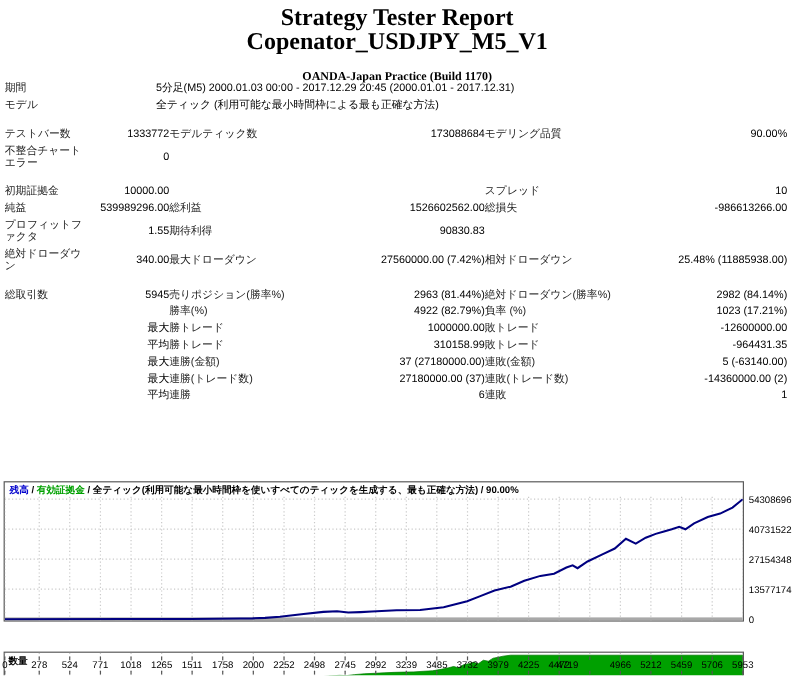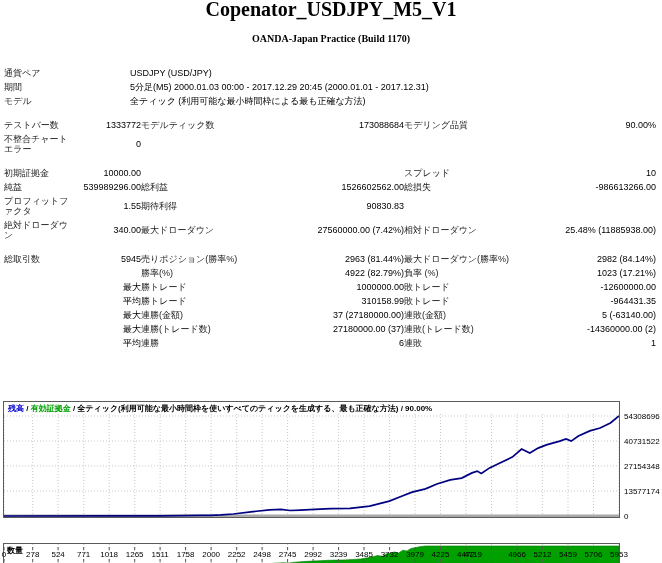--- a/index.html
+++ b/index.html
@@ -33,39 +33,36 @@
                transform:translateX(-50%);white-space:nowrap;}
   .tick-strip{position:absolute;left:3px;width:617px;height:4px;overflow:visible;}
   svg{display:block;}
 </style>
 </head>
 <body>
 
 <div id="report">
 
   <div id="hdr">
+    <div class="title">Strategy Tester Report</div>
     <div class="subtitle">Copenator_USDJPY_M5_V1</div>
     <div class="server">OANDA-Japan Practice (Build 1170)</div>
   </div>
 
   <table id="stats">
     <colgroup>
       <col style="width:70px">
         <col style="width:67px">
         <col style="width:120px">
       <col style="width:143px">
         <col style="width:118px">
         <col style="width:134px">
     </colgroup>
     <tbody>
         <tr>
-          <td class="lab">通貨ペア</td>
-          <td class="full" colspan="5">USDJPY (USD/JPY)</td>
-        </tr>
-        <tr>
           <td class="lab">期間</td>
           <td class="full" colspan="5">5分足(M5) 2000.01.03 00:00 - 2017.12.29 20:45 (2000.01.01 - 2017.12.31)</td>
         </tr>
         <tr>
           <td class="lab">モデル</td>
           <td class="full" colspan="5">全ティック (利用可能な最小時間枠による最も正確な方法)</td>
         </tr>
         <tr class="gap">
           <td colspan="6"></td>
         </tr>
@@ -121,21 +118,21 @@
           <td class="val">25.48% (11885938.00)</td>
         </tr>
         <tr class="gap">
           <td colspan="6"></td>
         </tr>
         <tr>
           <td class="lab">総取引数</td>
           <td class="val">5945</td>
           <td class="lab">売りポジション(勝率%)</td>
           <td class="val">2963 (81.44%)</td>
-          <td class="lab">最大ドローダウン(勝率%)</td>
+          <td class="lab">絶対ドローダウン(勝率%)</td>
           <td class="val">2982 (84.14%)</td>
         </tr>
         <tr>
           <td class="lab"></td>
           <td class="val"></td>
           <td class="lab">勝率(%)</td>
           <td class="val">4922 (82.79%)</td>
           <td class="lab">負率 (%)</td>
           <td class="val">1023 (17.21%)</td>
         </tr>

